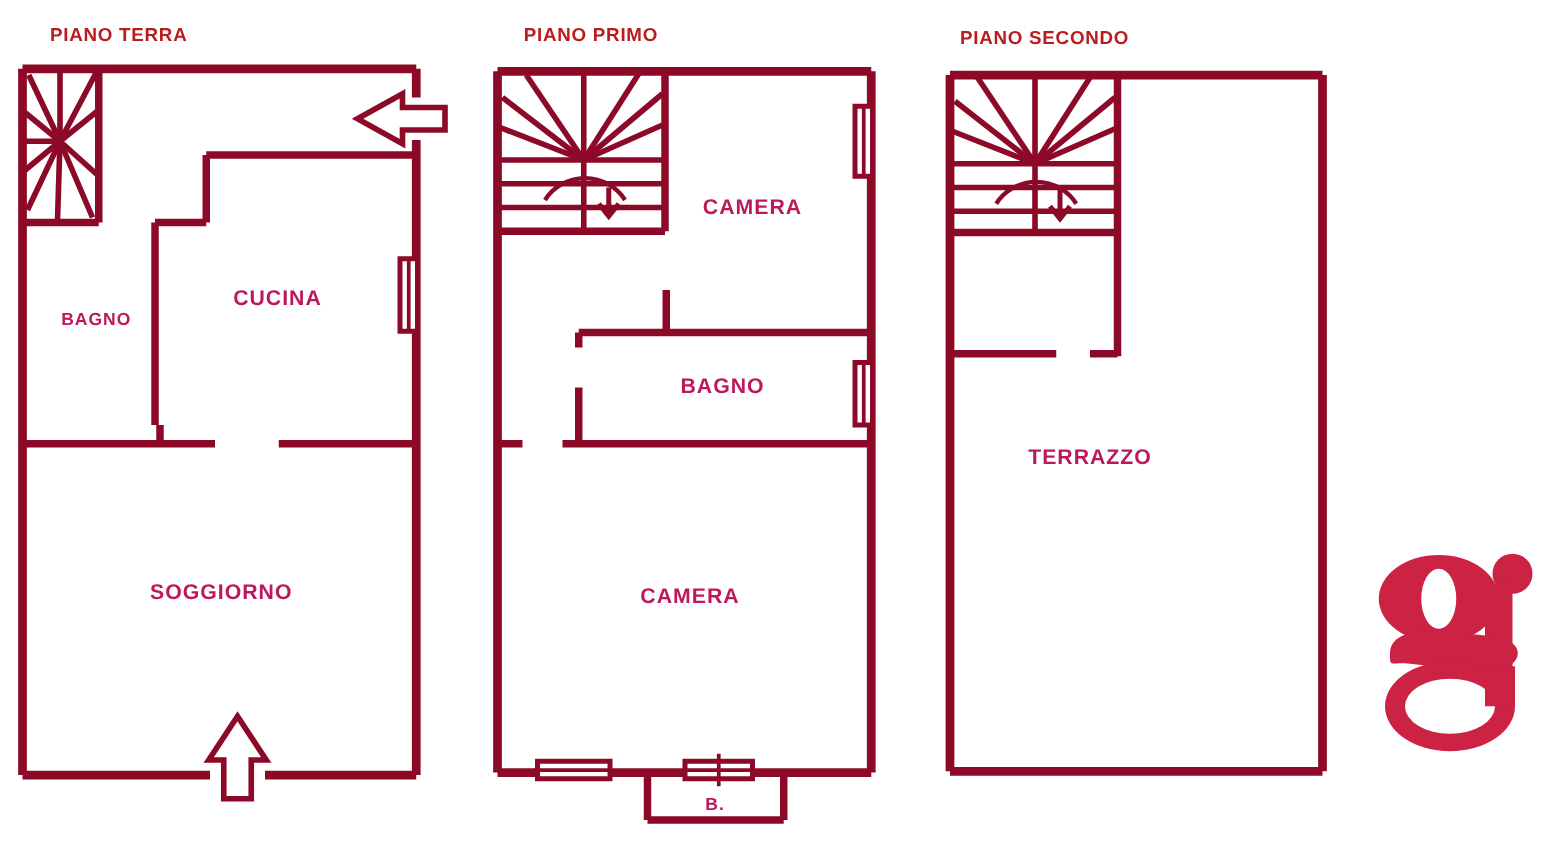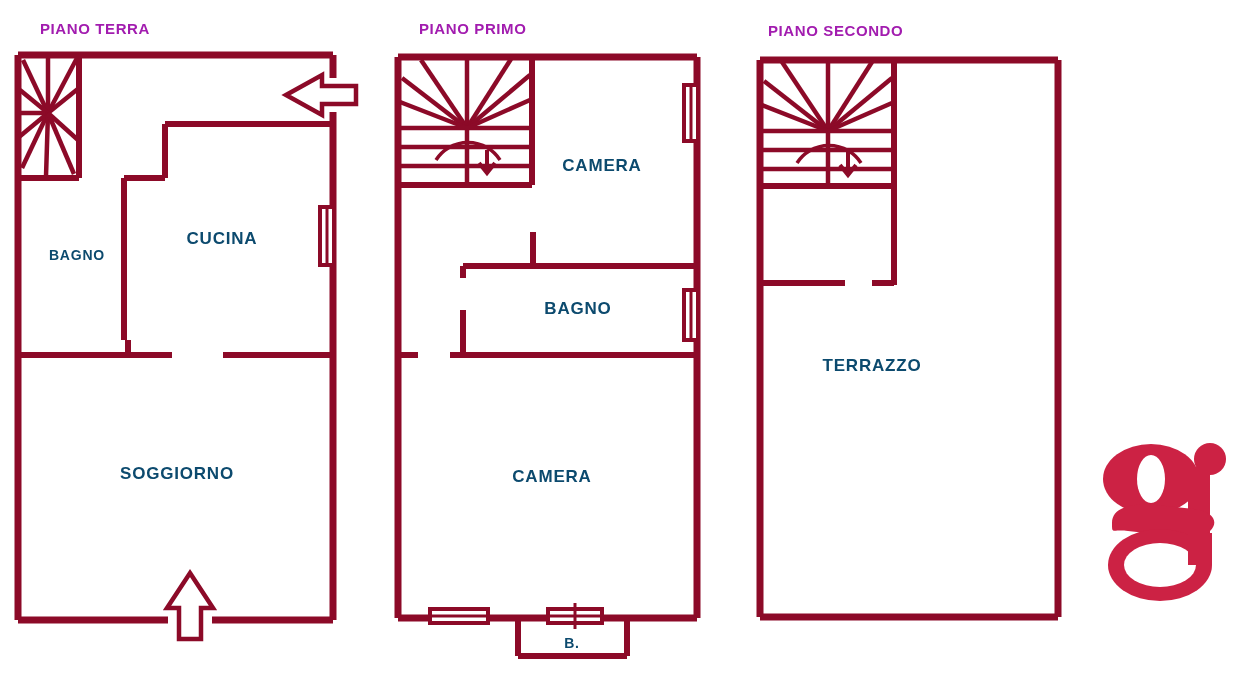--- a/index.html
+++ b/index.html
@@ -19,21 +19,21 @@
     left: 0; top: 0;
     width: 1237px;
     height: 687px;
   }
   .floor-title {
     position: absolute;
     font-family: "Liberation Sans", sans-serif;
     font-weight: bold;
     font-size: 15px;
     letter-spacing: 0.6px;
-    color: #a21caf;
+    color: #b91c1c;
     white-space: nowrap;
   }
   #title-terra  { left: 40px;  top: 20px; }
   #title-primo  { left: 419px; top: 20px; text-align: right; }
   #title-secondo{ left: 768px; top: 22px; }
 
   svg { position: absolute; left: 0; top: 0; overflow: visible; }
 
   .wall {
     stroke: #8c0a28;
@@ -67,21 +67,21 @@
   }
   .win-frame {
     stroke: #8c0a28;
     stroke-width: 4;
     fill: #ffffff;
   }
   .room-label {
     position: absolute;
     font-family: "Liberation Sans", sans-serif;
     font-weight: bold;
-    color: #0c4a6e;
+    color: #be185d;
     letter-spacing: 0.8px;
     white-space: nowrap;
     transform: translate(-50%, -50%);
   }
   .rl-lg { font-size: 17px; }
   .rl-sm { font-size: 14px; }
 
   #logo-g {
     position: absolute;
     left: 1098px;

